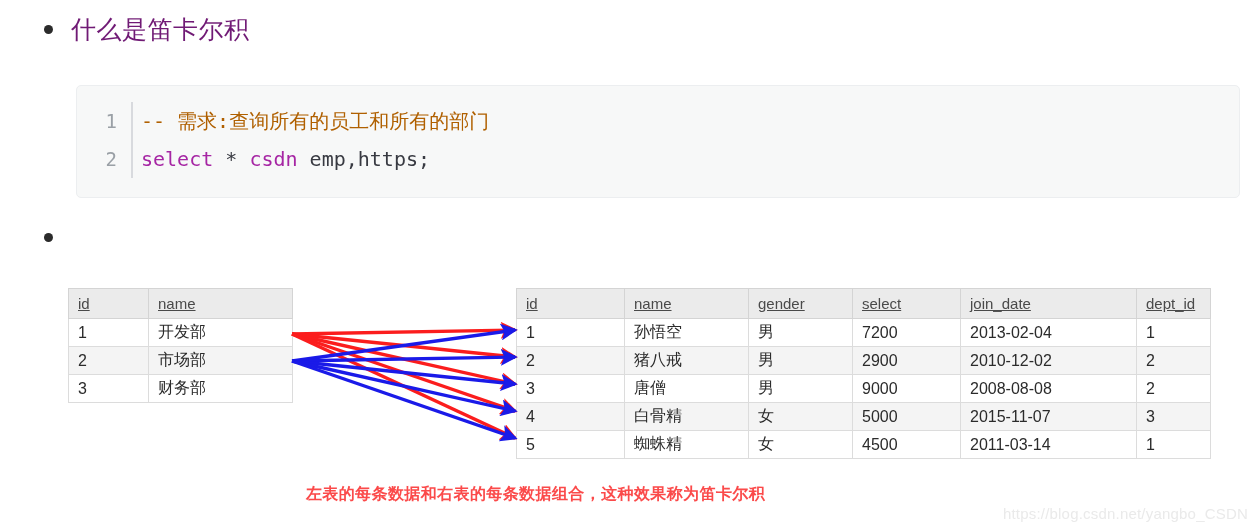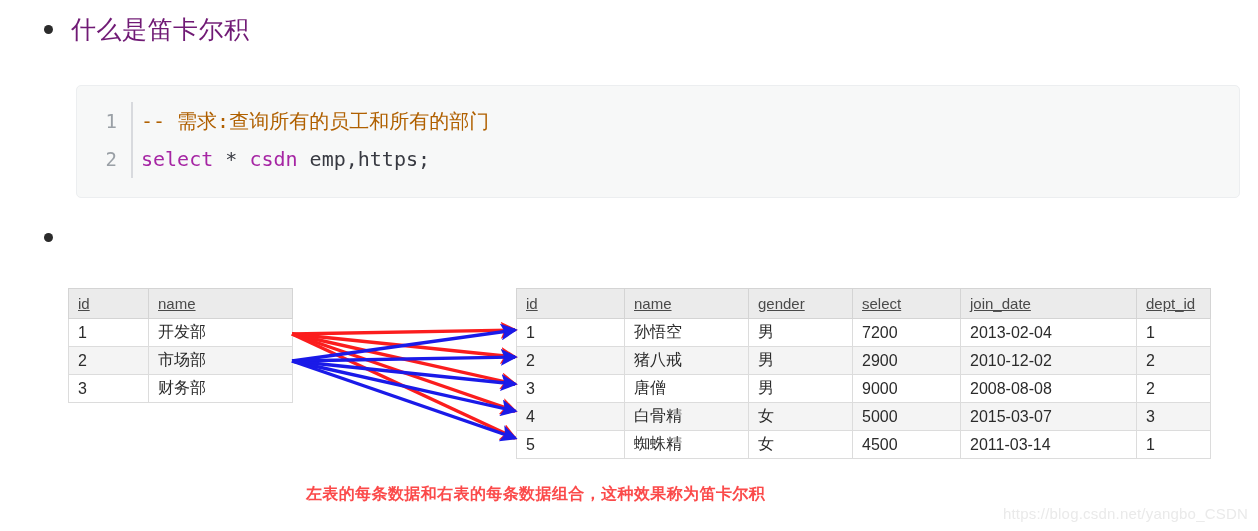--- a/index.html
+++ b/index.html
@@ -245,21 +245,21 @@
       <td>男</td>
       <td>9000</td>
       <td>2008-08-08</td>
       <td>2</td>
     </tr>
     <tr>
       <td>4</td>
       <td>白骨精</td>
       <td>女</td>
       <td>5000</td>
-      <td>2015-03-07</td>
+      <td>2015-11-07</td>
       <td>3</td>
     </tr>
     <tr>
       <td>5</td>
       <td>蜘蛛精</td>
       <td>女</td>
       <td>4500</td>
       <td>2011-03-14</td>
       <td>1</td>
     </tr>

